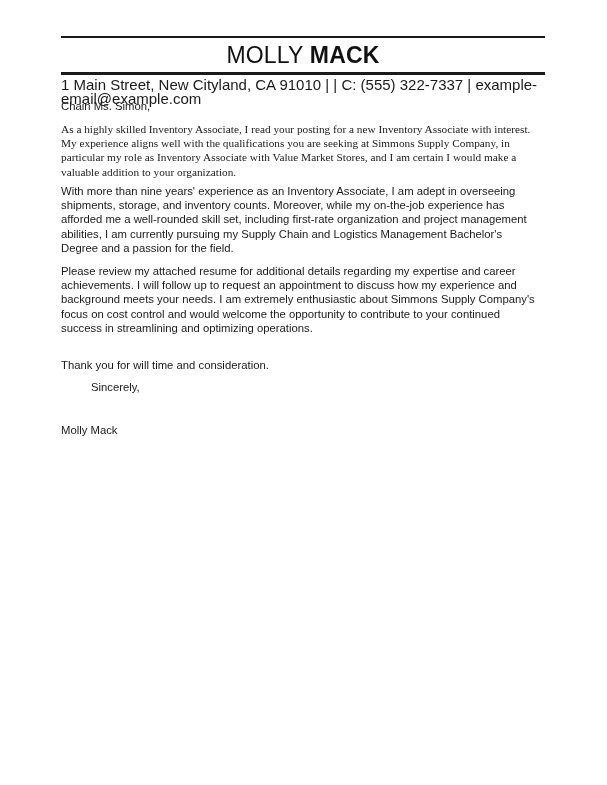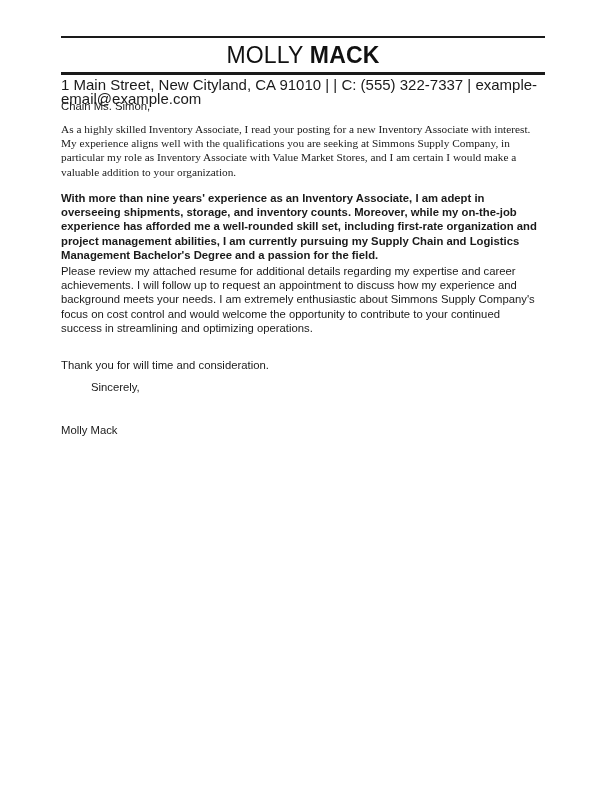--- a/index.html
+++ b/index.html
@@ -55,21 +55,21 @@
     .body-text {
       position: absolute;
       left: 61px;
       width: 480px;
       font-size: 11.3px;
       line-height: 14.2px;
       color: #1a1a1a;
     }
     .salutation { top: 99px; }
     .p1 { top: 122px; font-family: Liberation Serif, serif; }
-    .p2 { top: 191px; font-weight: bold; }
+    .p2 { top: 184px; }
     .p3 { top: 264px; }
     .thanks { top: 358px; }
     .closing { top: 380px; margin-left: 30px; }
     .signature { top: 423px; }
   </style>
 </head>
 <body>
 
 <div class="page">
   <div class="rule rule-top"></div>

